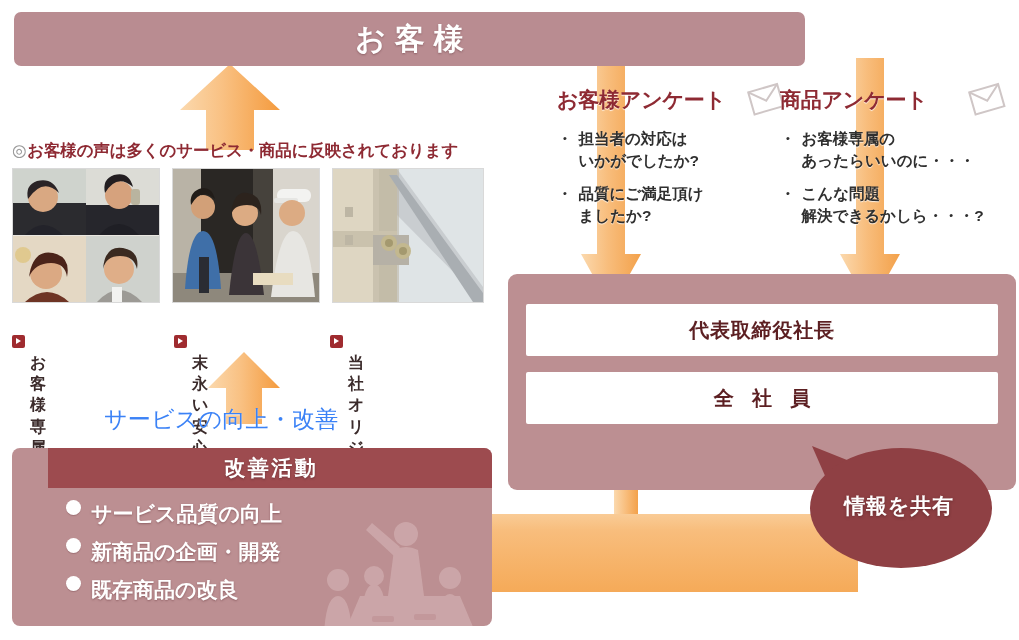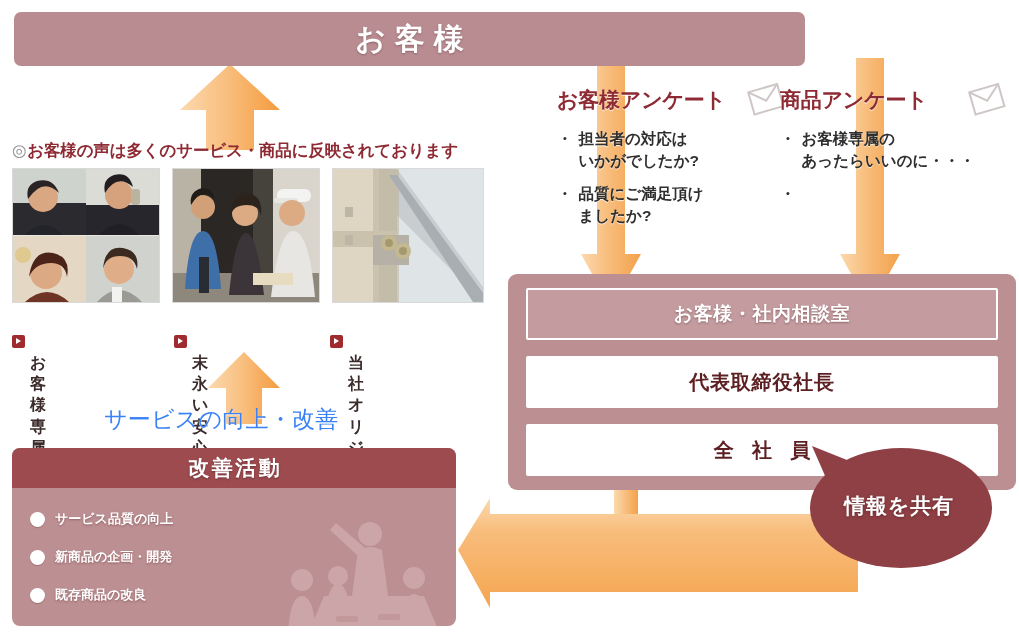--- a/index.html
+++ b/index.html
@@ -91,34 +91,35 @@
     font-size:23px;font-weight:normal;color:#3b82f6;
     letter-spacing:.01em;white-space:nowrap;
     text-shadow:0 1px 1px rgba(255,255,255,.9);
   }
 
   
   .kaizen{
     position:absolute;left:12px;top:448px;width:444px;height:178px;
     border-radius:8px;overflow:hidden;z-index:5;
     background:#bc8f92;
+    padding-left:36px;
   }
   .kaizen-head{
     height:40px;background:#9d4b4f;
     display:flex;align-items:center;justify-content:center;
   }
   .kaizen-head span{
     color:#fff;font-size:21px;font-weight:bold;letter-spacing:.12em;
     text-indent:.12em;
     text-shadow:0 1px 2px rgba(70,30,35,.5);
   }
   .kaizen-body{position:relative;height:138px;padding:12px 0 0 18px;}
   .kz-item{
-    display:flex;align-items:center;height:38px;
-    color:#ffffff;font-size:13px;font-weight:bold;
+    display:flex;height:38px;
+    color:#ffffff;font-size:21px;font-weight:bold;
     text-shadow:0 1px 2px rgba(110,60,65,.55);
     position:relative;z-index:2;
   }
   .kz-dot{
     width:15px;height:15px;border-radius:50%;background:#fff;
     margin-right:10px;flex:none;
     box-shadow:0 1px 1px rgba(110,60,65,.35);
   }
   
   .silhouette{
@@ -444,28 +445,27 @@
       </svg>
     </div>
     <div class="survey-items">
       <div class="sv-item">
         <span class="sv-bullet">・</span>
         <span class="sv-text">お客様専属の
 あったらいいのに・・・</span>
       </div>
       <div class="sv-item">
         <span class="sv-bullet">・</span>
+        <span class="sv-text">こんな問題
+解決できるかしら・・・?</span>
       </div>
     </div>
   </div>
 
   <div class="orgbox">
-    <div class="org-row tint">
-      <span>お客様・社内相談室</span>
-    </div>
     <div class="org-row white">
       <span>代表取締役社長</span>
     </div>
     <div class="org-row white">
       <span class="wide">全 社 員</span>
     </div>
   </div>
 
   <div class="bubble">
     <svg width="186" height="132" viewBox="0 0 186 132">

